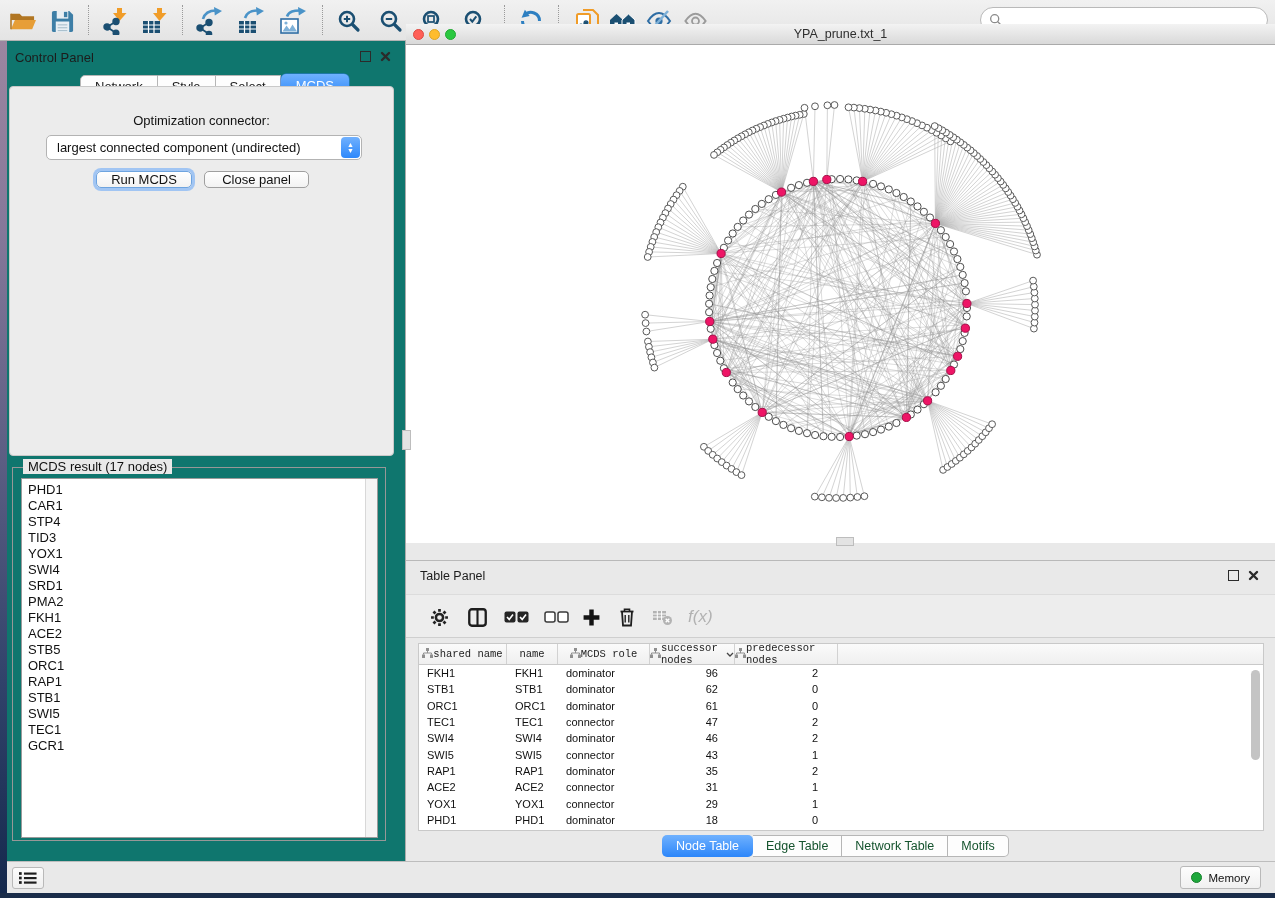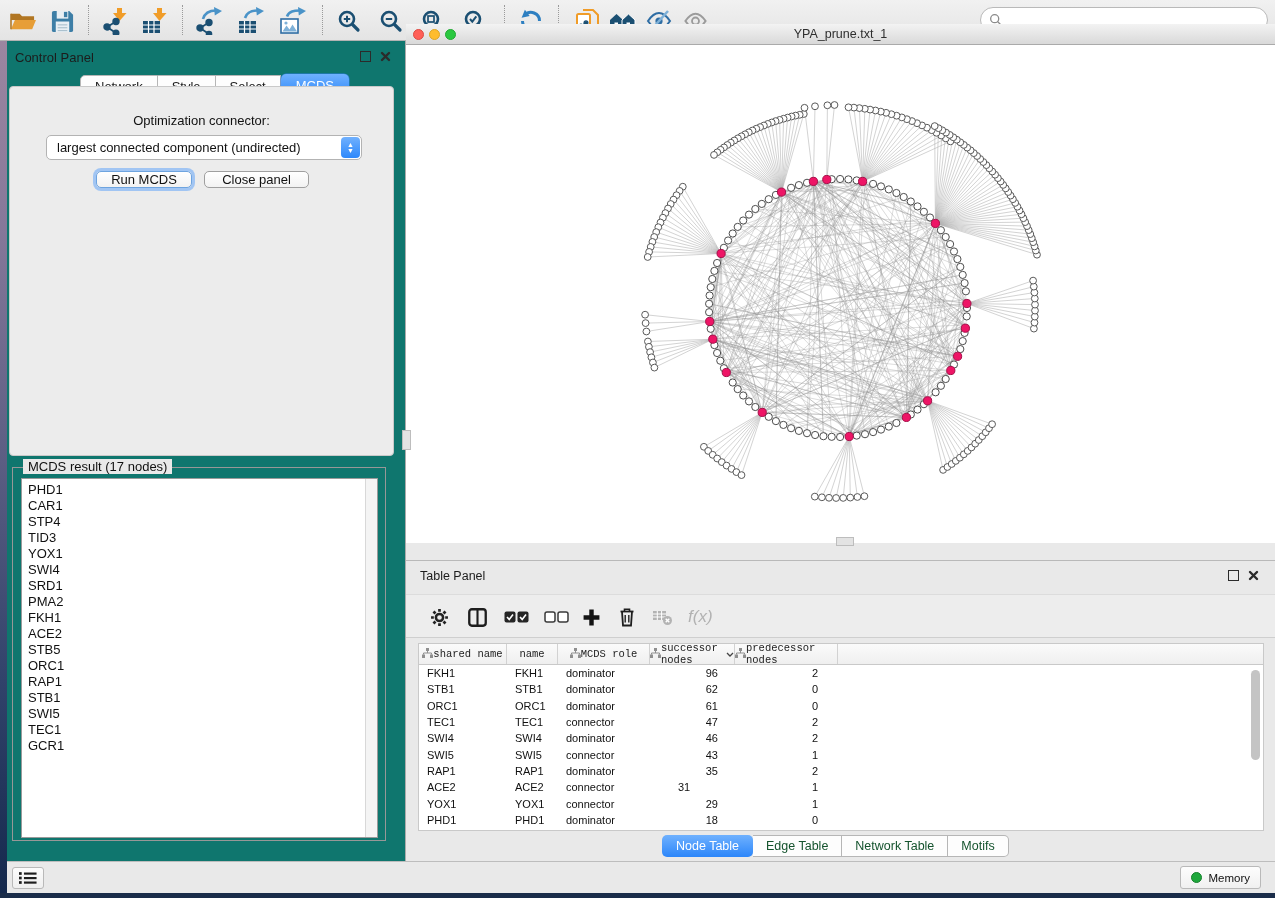--- a/index.html
+++ b/index.html
@@ -1221,21 +1221,21 @@
             <div class="td l" style="width: 88px;">RAP1</div>
             <div class="td l" style="width: 51px;">RAP1</div>
             <div class="td l" style="width: 92px;">dominator</div>
             <div class="td r" style="width: 85px; padding-right: 17px;">35</div>
             <div class="td r" style="width: 103px; padding-right: 20px;">2</div>
           </div>
           <div class="trow">
             <div class="td l" style="width: 88px;">ACE2</div>
             <div class="td l" style="width: 51px;">ACE2</div>
             <div class="td l" style="width: 92px;">connector</div>
-            <div class="td r" style="width: 85px; padding-right: 17px; text-align: center;">31</div>
+            <div class="td r" style="width: 85px; padding-right: 17px;">31</div>
             <div class="td r" style="width: 103px; padding-right: 20px;">1</div>
           </div>
           <div class="trow">
             <div class="td l" style="width: 88px;">YOX1</div>
             <div class="td l" style="width: 51px;">YOX1</div>
             <div class="td l" style="width: 92px;">connector</div>
             <div class="td r" style="width: 85px; padding-right: 17px;">29</div>
             <div class="td r" style="width: 103px; padding-right: 20px;">1</div>
           </div>
           <div class="trow">

